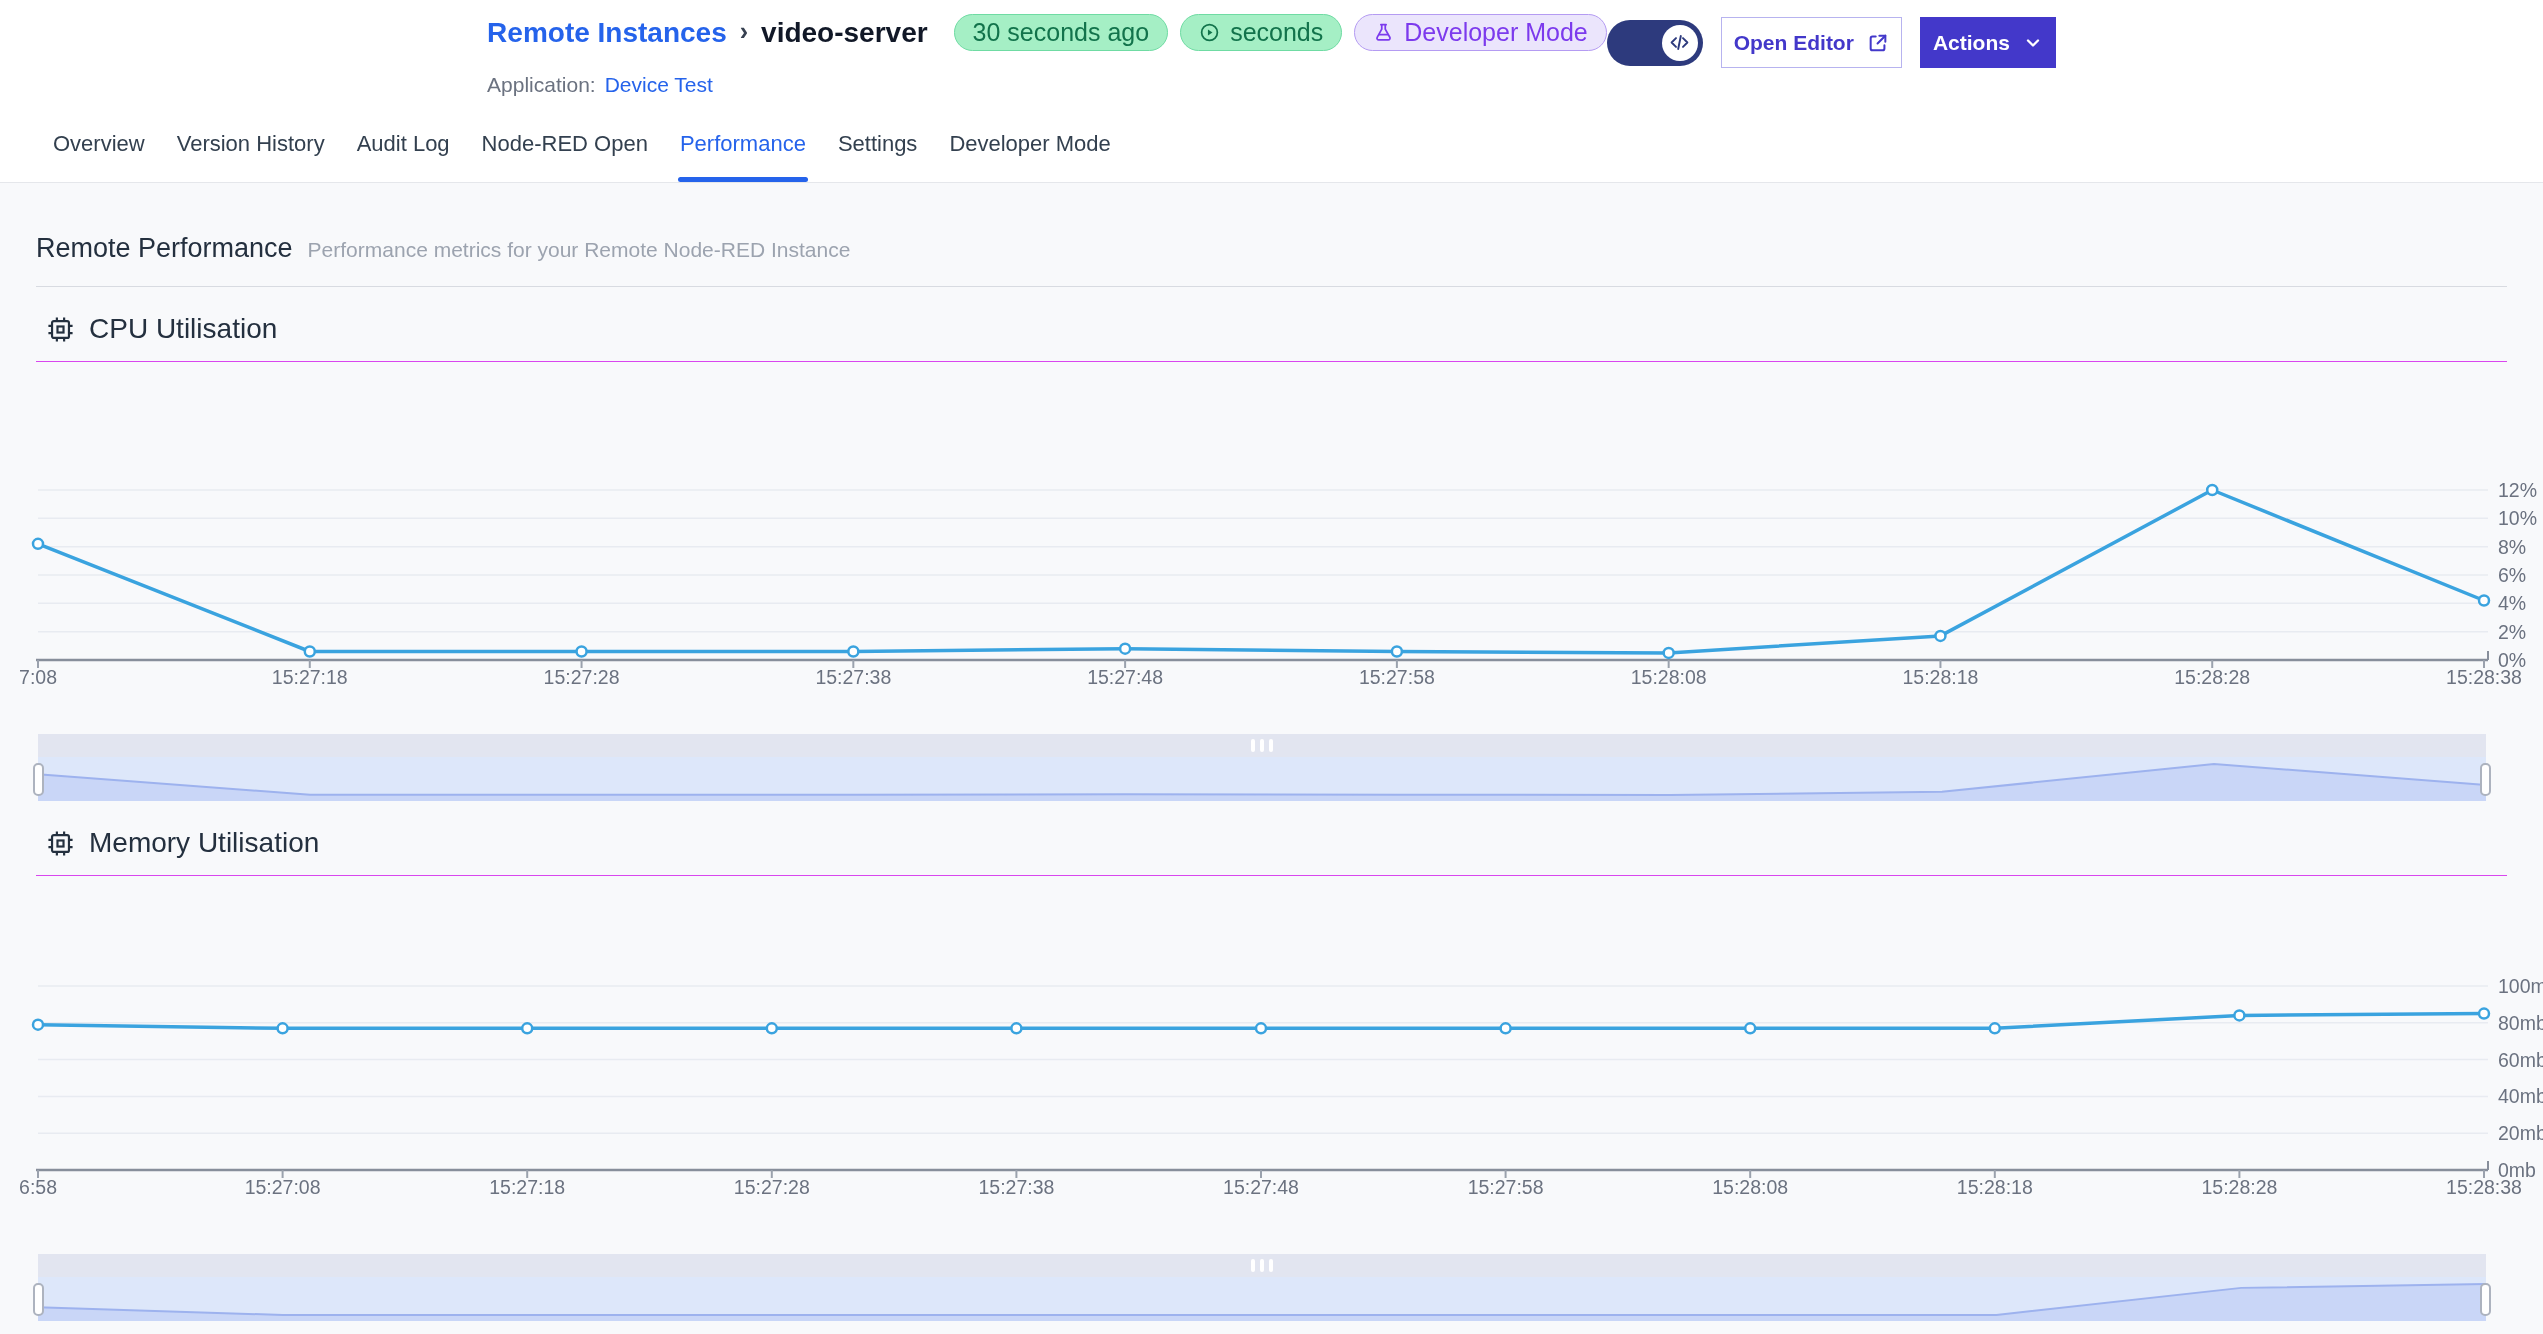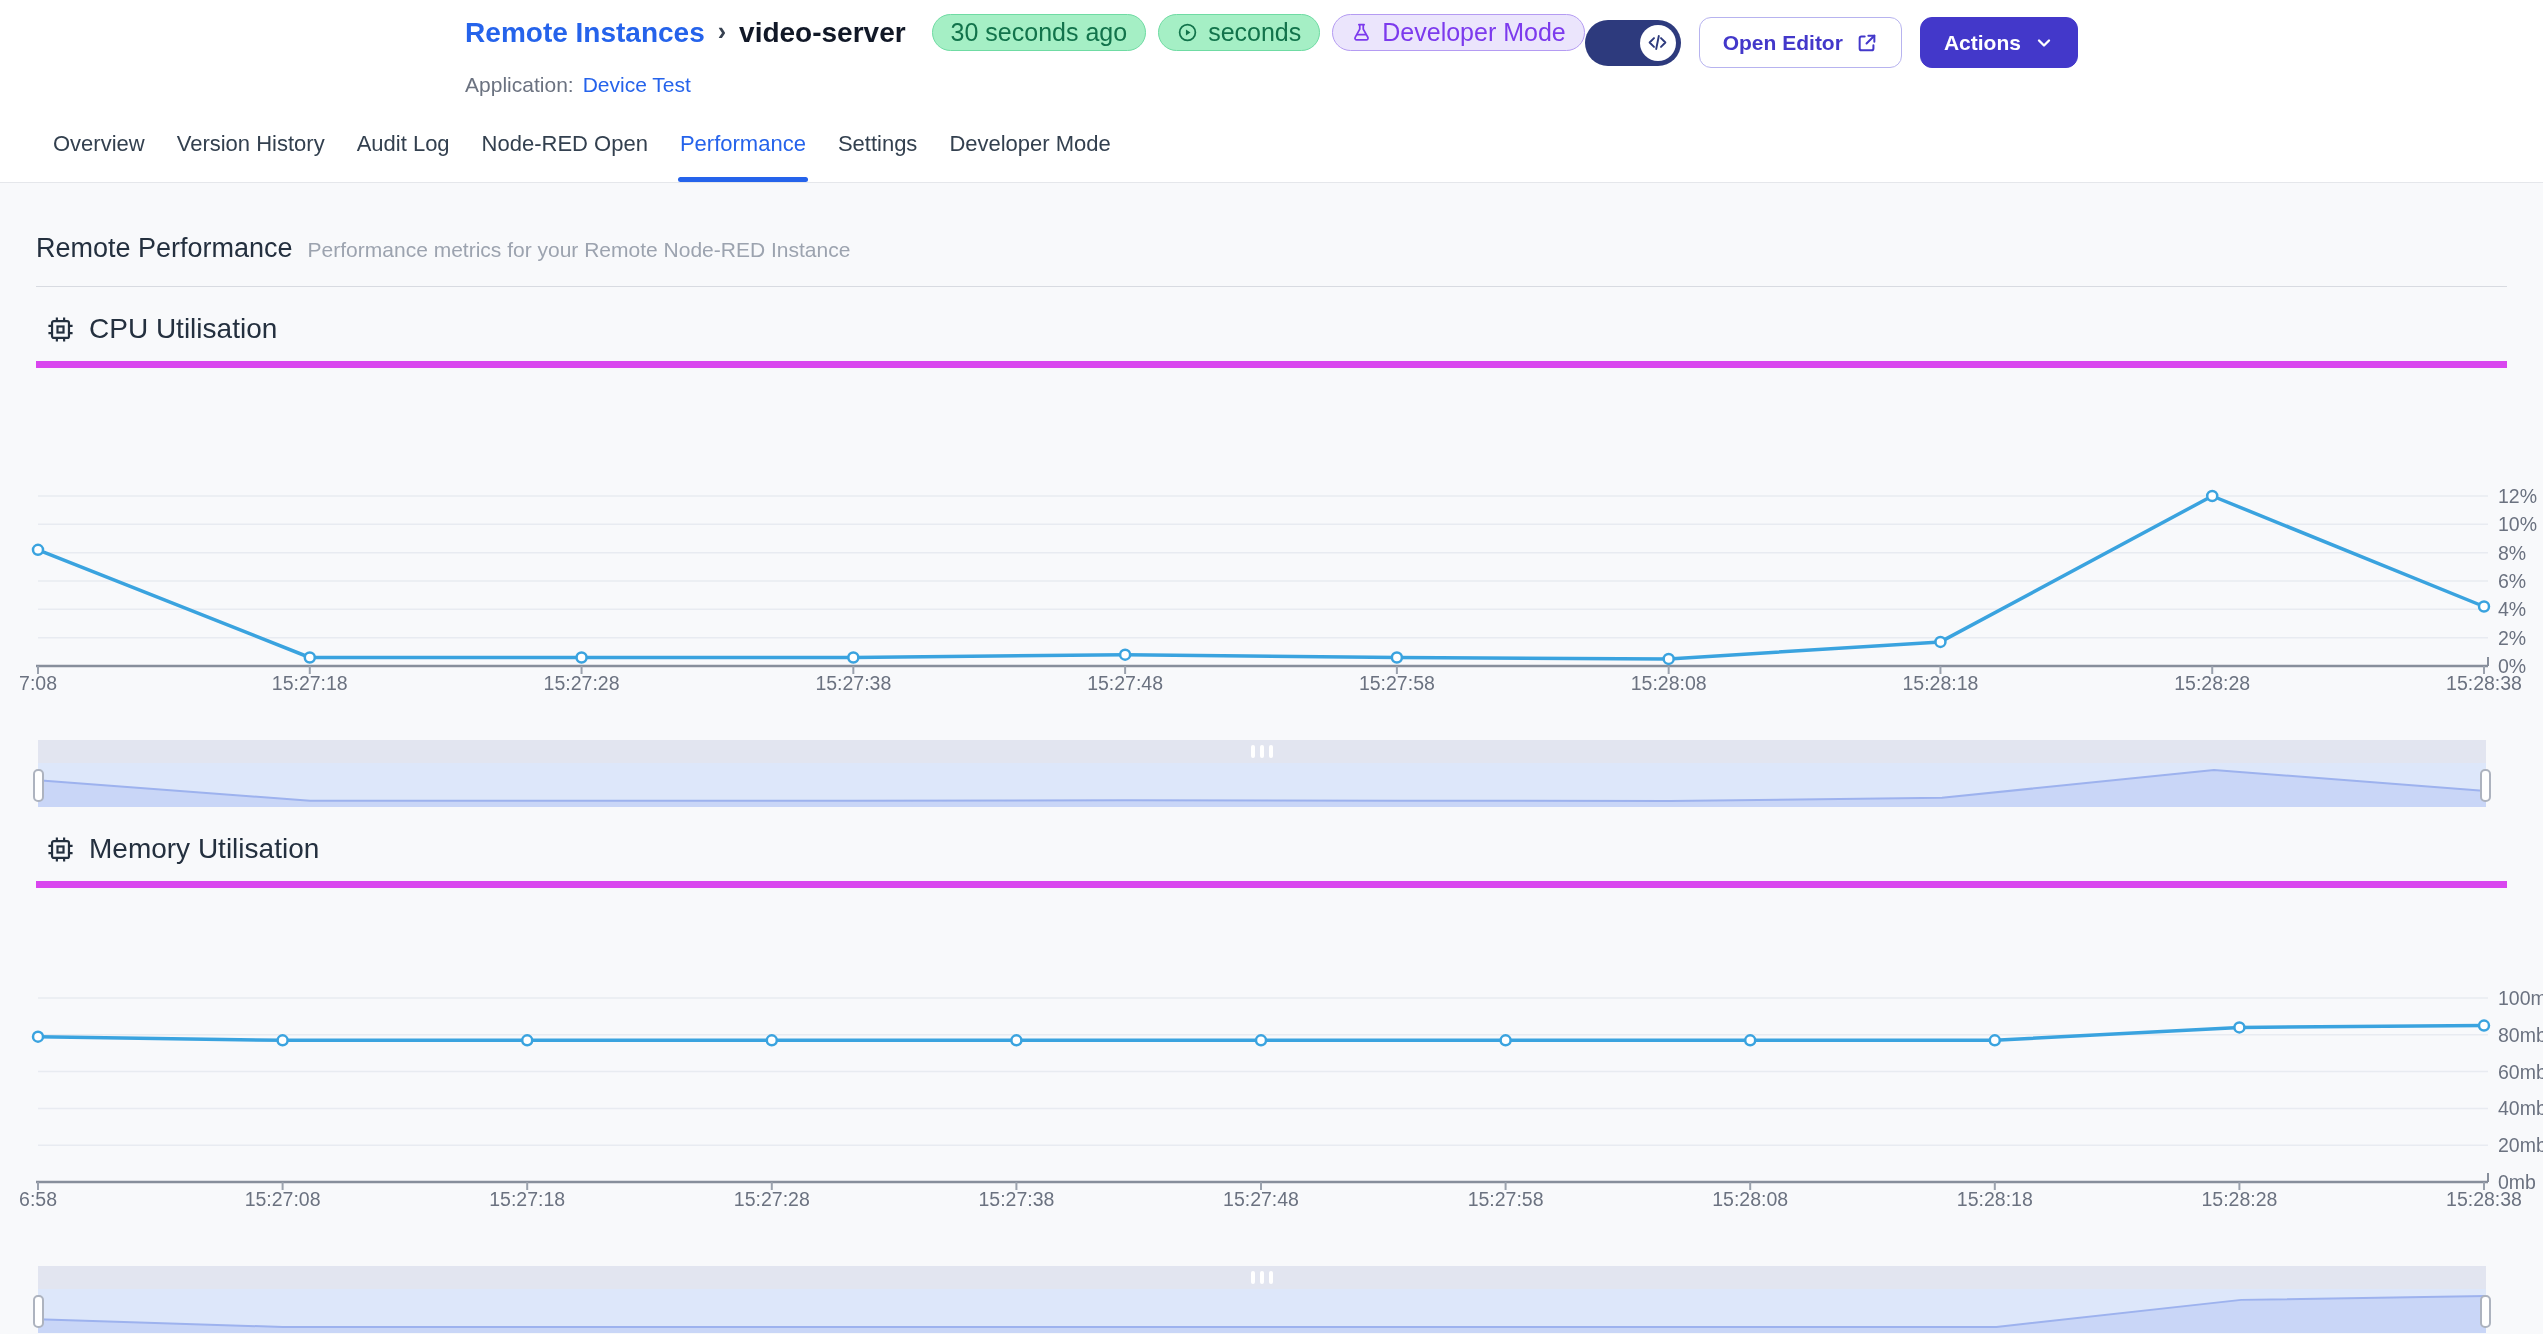--- a/index.html
+++ b/index.html
@@ -19,36 +19,36 @@
   .badge.purple{background:var(--badge-purple-bg);border:1.5px solid var(--badge-purple-border);color:var(--badge-purple-text)}
   .badge.first{margin-left:26px}
   .badge + .badge{margin-left:12px}
   .app-row{margin-top:22px;font-size:21px;color:#6b7280;display:flex;gap:9px}
   .app-row a{color:var(--link-blue);text-decoration:none;cursor:pointer}
   .topbar-right{display:flex;align-items:center;gap:18px;padding-top:3px}
   .toggle{width:96px;height:46px;border-radius:999px;background:var(--toggle-navy);position:relative;cursor:pointer;flex:none}
   .knob{position:absolute;right:5px;top:5px;width:36px;height:36px;background:#fff;border-radius:50%;
     display:flex;align-items:center;justify-content:center;color:var(--toggle-navy)}
   .btn{display:inline-flex;align-items:center;gap:13px;font-size:21px;font-weight:700;
-    padding:12px 23px;border-radius:12px;cursor:pointer;font-family:inherit;line-height:1.2}
+    padding:12px 12px;border-radius:0;cursor:pointer;font-family:inherit;line-height:1.2}
   .btn.outline{background:#fff;color:var(--button-indigo);border:1.5px solid #b7b3ef}
   .btn.solid{background:var(--button-indigo);color:#fff;border:1.5px solid var(--button-indigo)}
 
   
   .tabs{display:flex;gap:32px;padding-left:53px;margin-top:34px;border-bottom:1px solid #e5e7eb}
   .tab{font-size:22px;color:#33404f;text-decoration:none;cursor:pointer;padding-bottom:25px;position:relative;white-space:nowrap}
   .tab.active{color:var(--tab-active)}
   .tab.active::after{content:"";position:absolute;left:-2px;right:-2px;bottom:0;height:5px;border-radius:3px;background:var(--tab-active)}
 
   
   .content{flex:1;background:#f8f9fb;padding:0 36px}
   .section-head{padding-top:50px;padding-bottom:22px;border-bottom:1px solid #d8dbe1;display:flex;align-items:baseline;gap:15px}
   .section-head h2{font-size:27px;font-weight:500;color:#24303f}
   .subtitle{font-size:21px;color:#9ca3af;font-weight:400}
-  .chart-title{display:flex;align-items:center;gap:14px;padding:26px 0 16px 10px;border-bottom:7px solid #d946ef}
+  .chart-title{display:flex;align-items:center;gap:14px;padding:26px 0 16px 10px;border-bottom:1px solid #d946ef}
   .chart-title h3{font-size:28px;font-weight:400;color:#24303f}
   .chip-icon{flex:none;color:#24303f}
 
   svg.plot{display:block;margin-top:16px;overflow:visible}
   svg.plot text{font-family:"Liberation Sans",sans-serif;font-size:19.5px;fill:#6b7280}
   svg.plot text.mid{text-anchor:middle}
 
   
   .brush{position:relative;height:67px;width:2448px;margin-left:2px}
   .brush.cpu{margin-top:40px}

